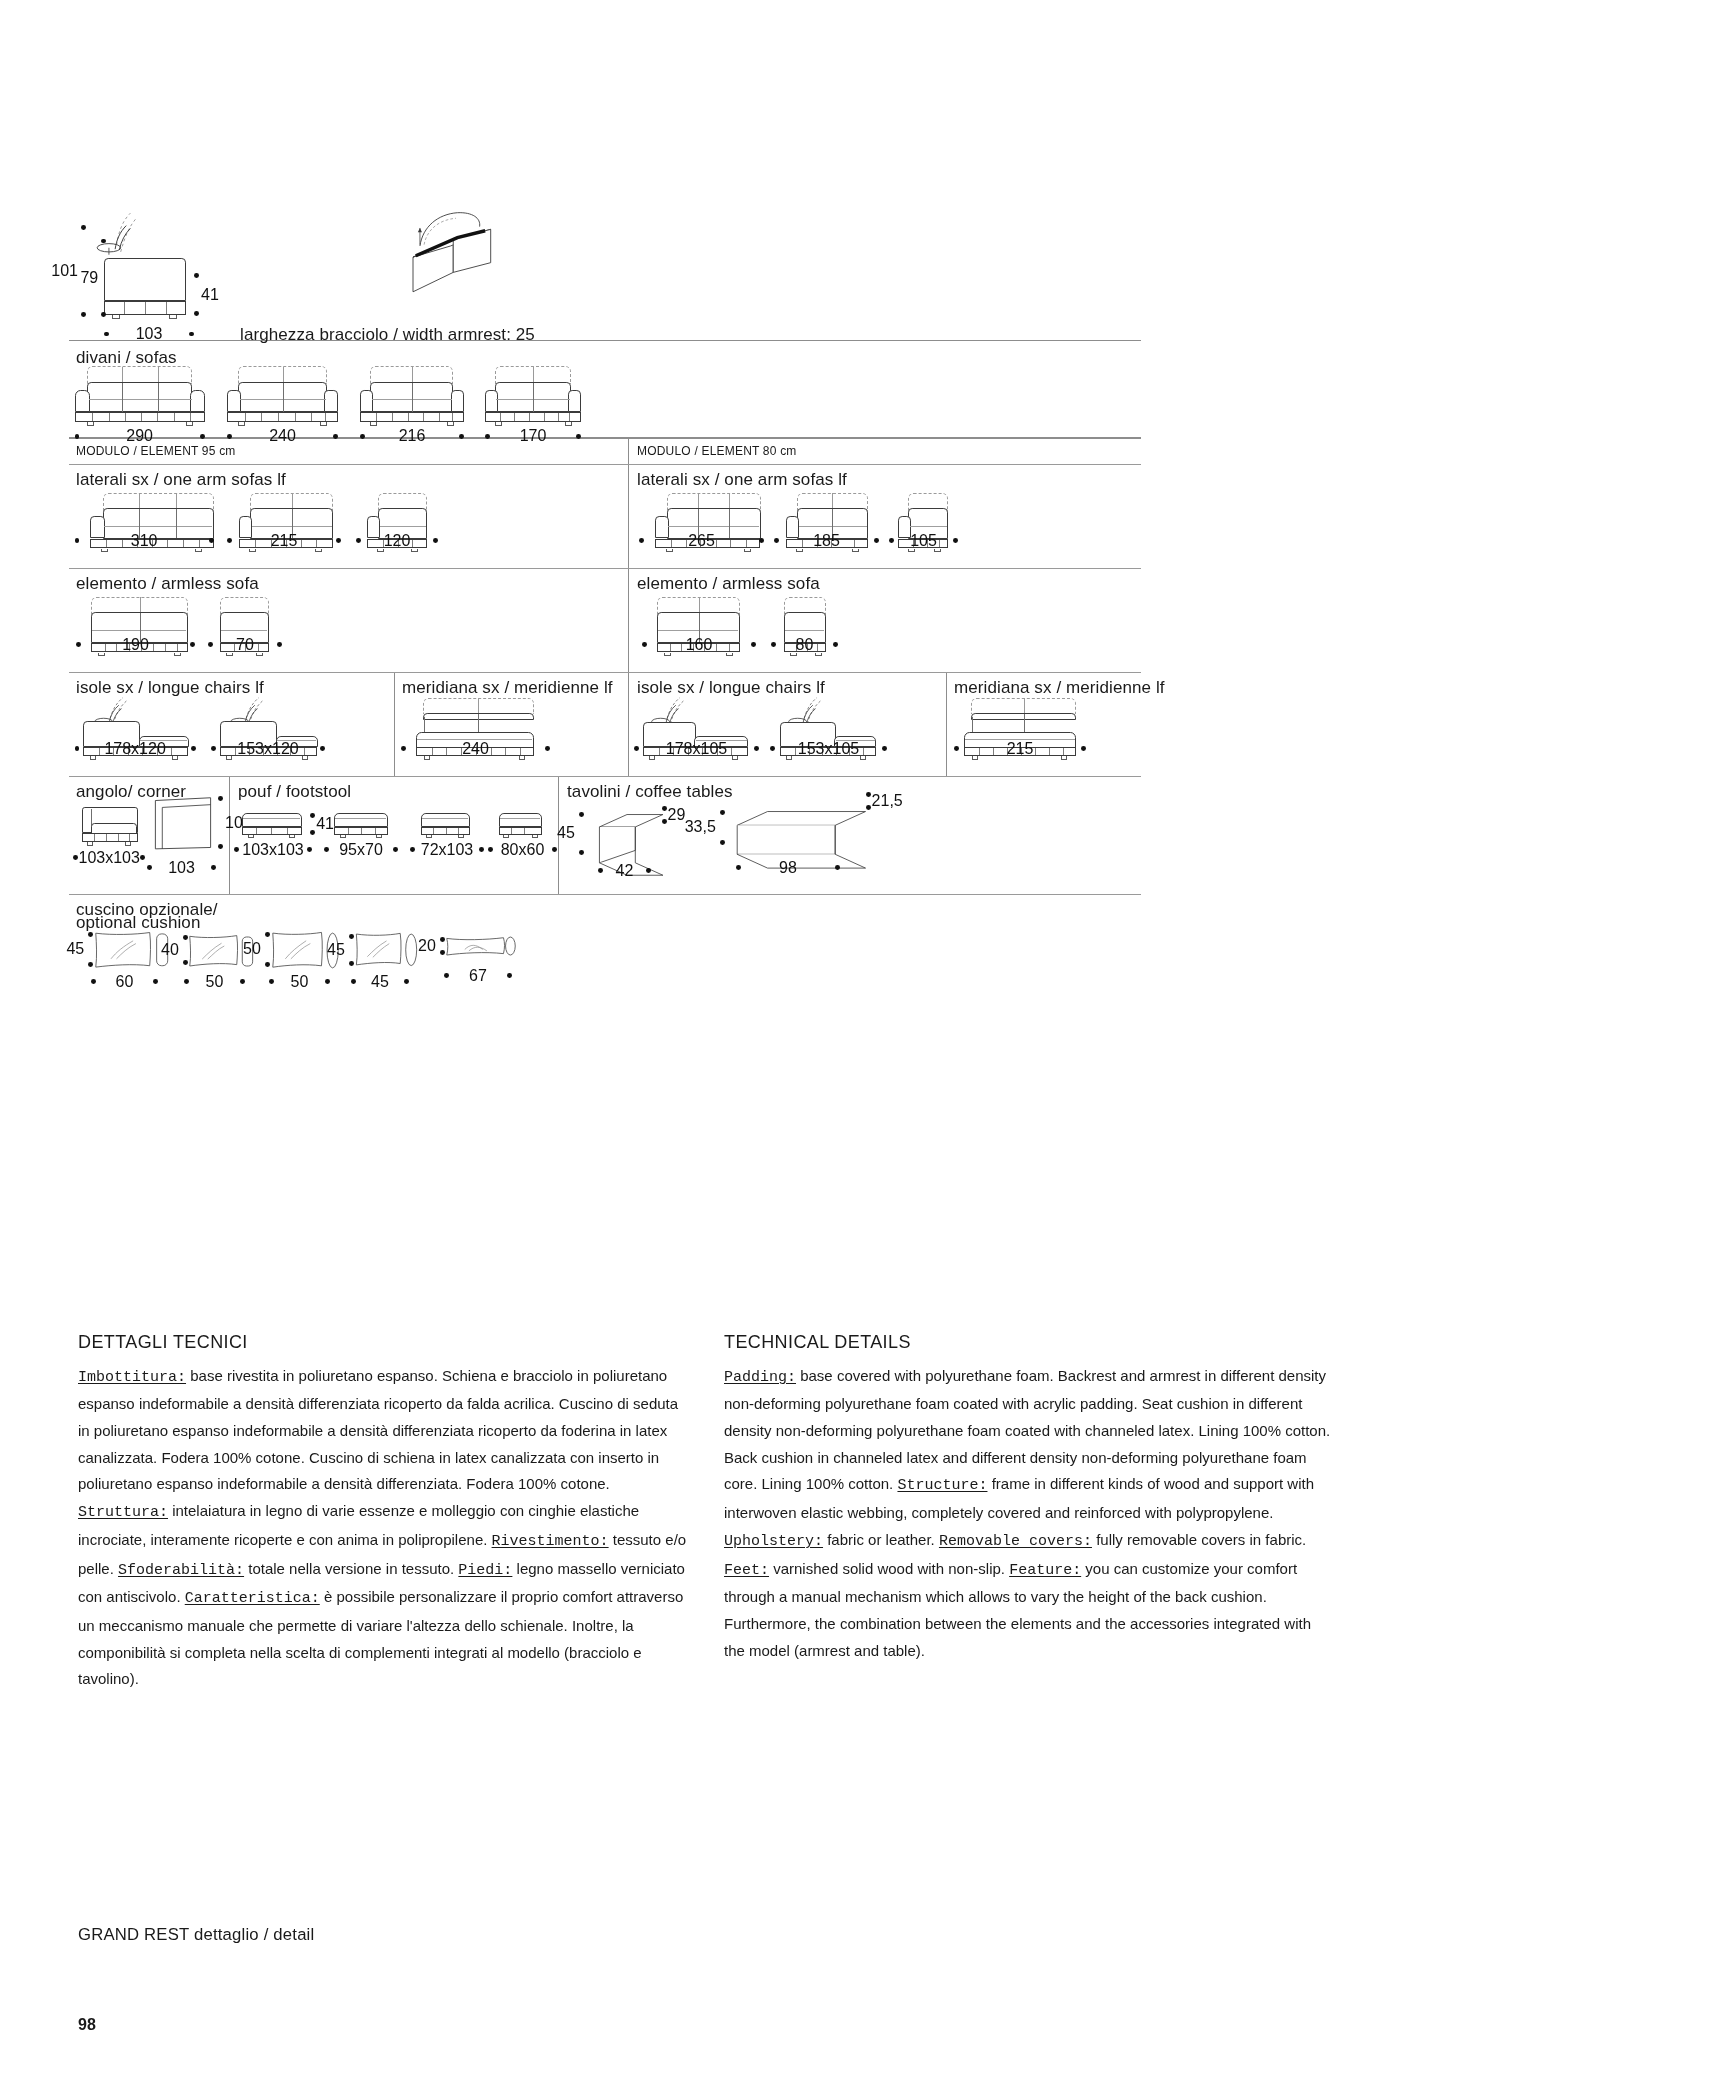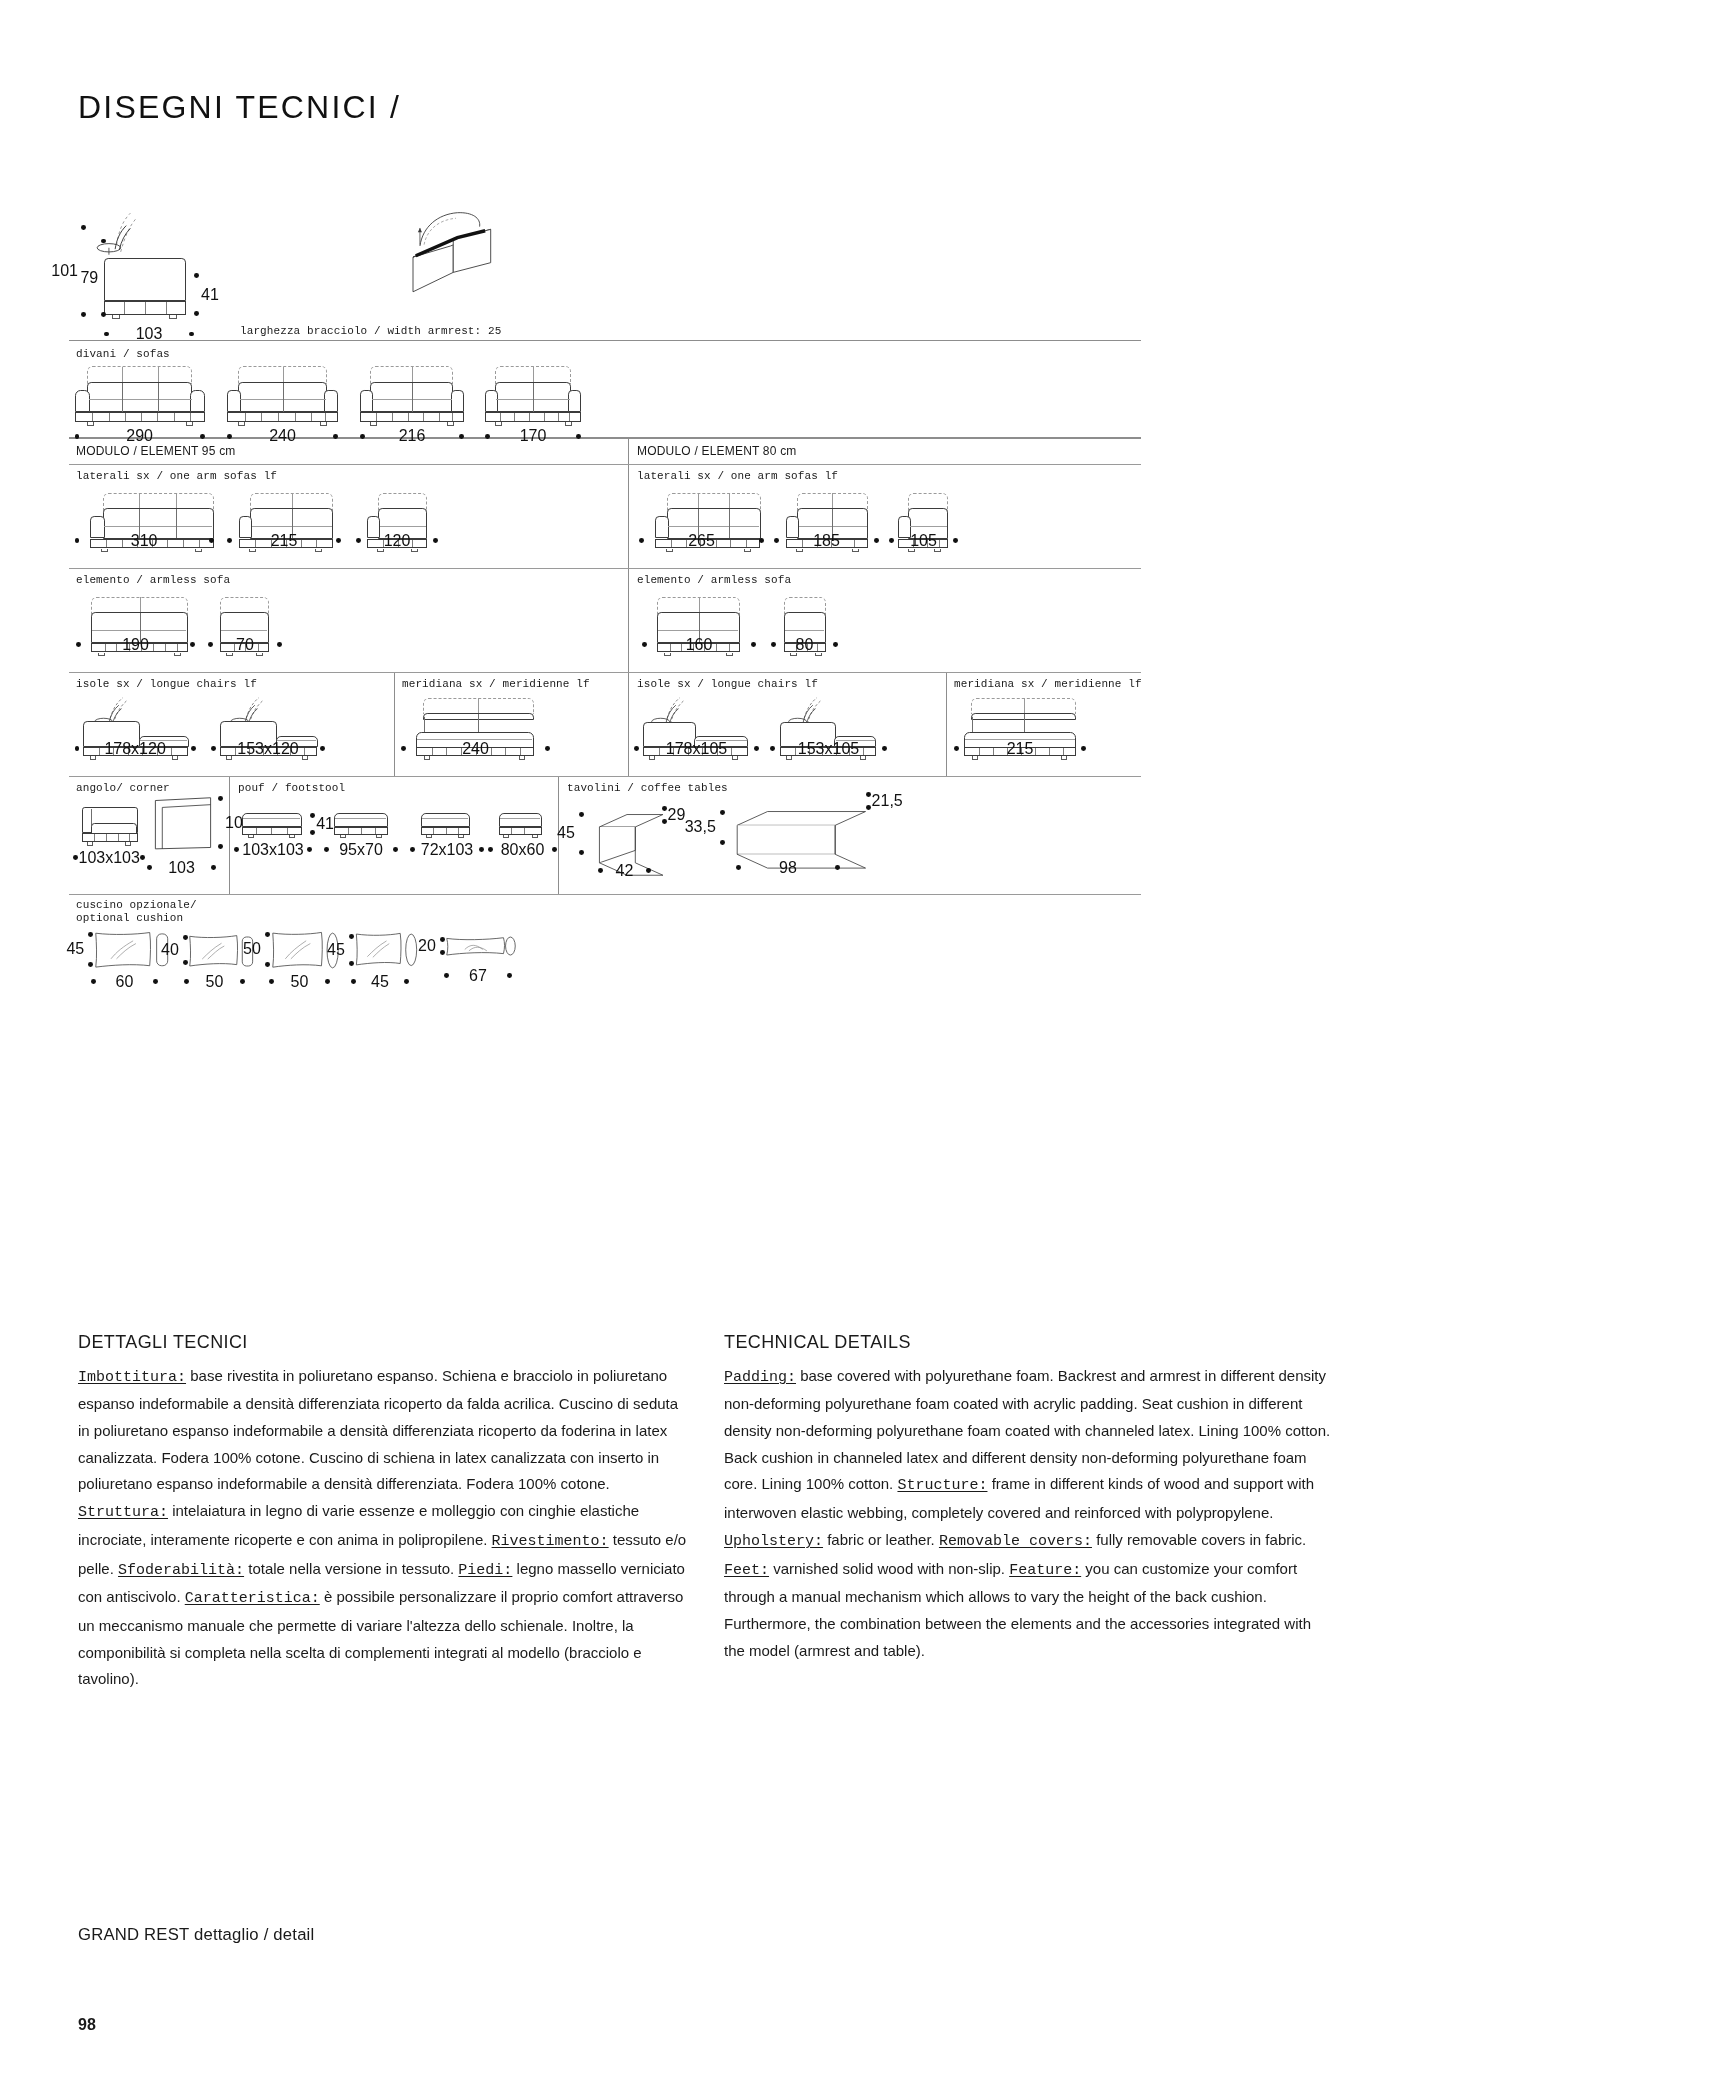--- a/index.html
+++ b/index.html
@@ -23,23 +23,22 @@
   }
   .title div { white-space:nowrap; }
 
   
   .sheet { position:absolute; left:69px; top:215px; width:1072px; }
 
   .rule { width:100%; height:1.4px; background:#8d8d8d; }
   .rule.thin { height:1px; background:#9a9a9a; }
 
   .sec-label {
-    font-size:11px; letter-spacing:0.1px; color:#1a1a1a;
+    font-size:17px; letter-spacing:0.1px; color:#1a1a1a;
     white-space:nowrap;
-    font-family:Liberation Mono, monospace;
   }
   .sec-head {
     font-size:12px; letter-spacing:0.2px; color:#1a1a1a; white-space:nowrap;
   }
 
   .row { position:relative; }
   .vdiv { position:absolute; top:0; bottom:0; width:1px; background:#8d8d8d; }
 
   
   .dim { position:absolute; display:flex; align-items:center; justify-content:center;
@@ -76,21 +75,20 @@
   .footer-brand { position:absolute; left:78px; top:1925px; font-size:16.7px; letter-spacing:0.2px; }
   .footer-brand b { font-weight:400; }
   .pagenum { position:absolute; left:78px; top:2016px; font-size:16px; font-weight:700; }
 </style>
 </head>
 <body>
 
 <div class="page">
 
   <div class="title">
-    <div>DISEGNI TECNICI /</div>
   </div>
 
   <div class="sheet">
 
     <div class="row" style="height:125px;">
 
       <div class="fig" style="left:7px; top:0;">
 
         <svg width="160" height="90" style="position:absolute;left:0;top:-5.6px;overflow:visible;" viewBox="0 0 230 130">
           <path d="M57,60 C60,34 66,18 78,6" stroke="#9a9a9a" stroke-width="1.4" fill="none" stroke-dasharray="4 4"></path>

